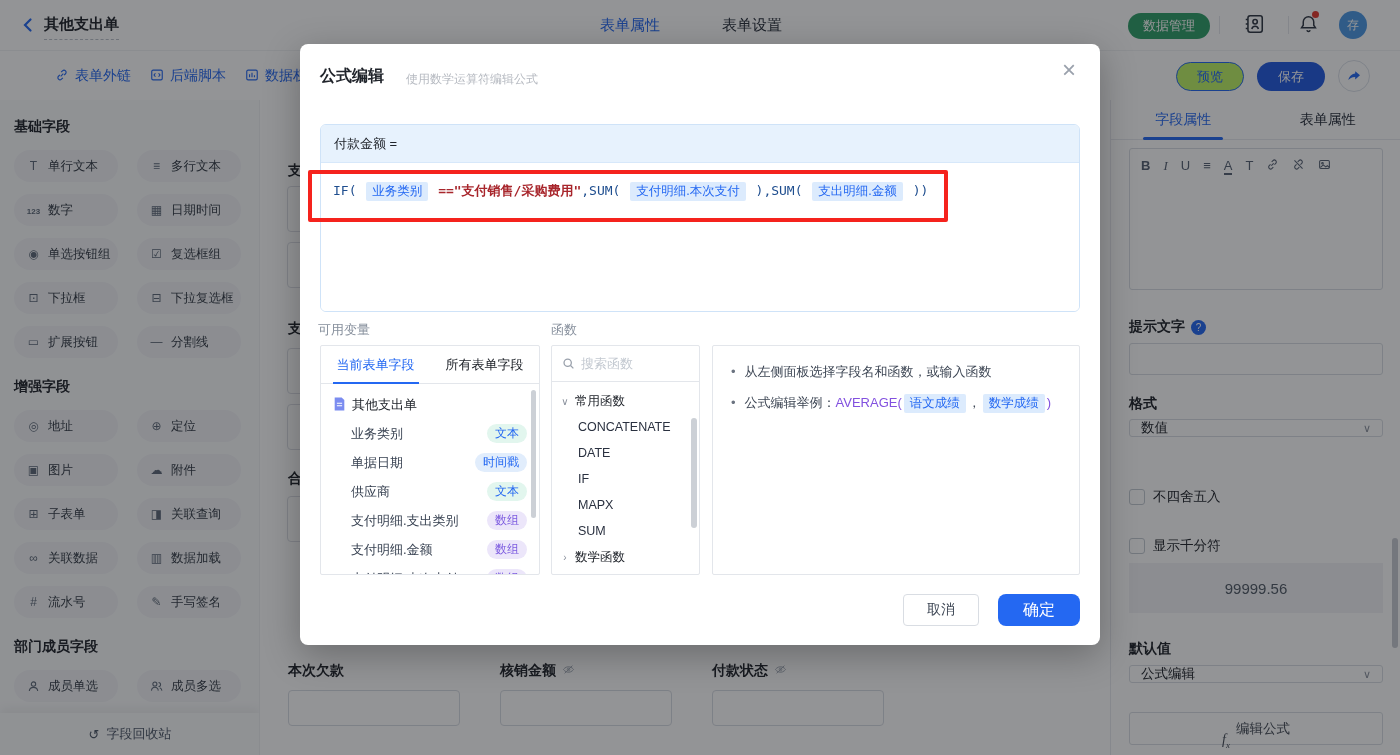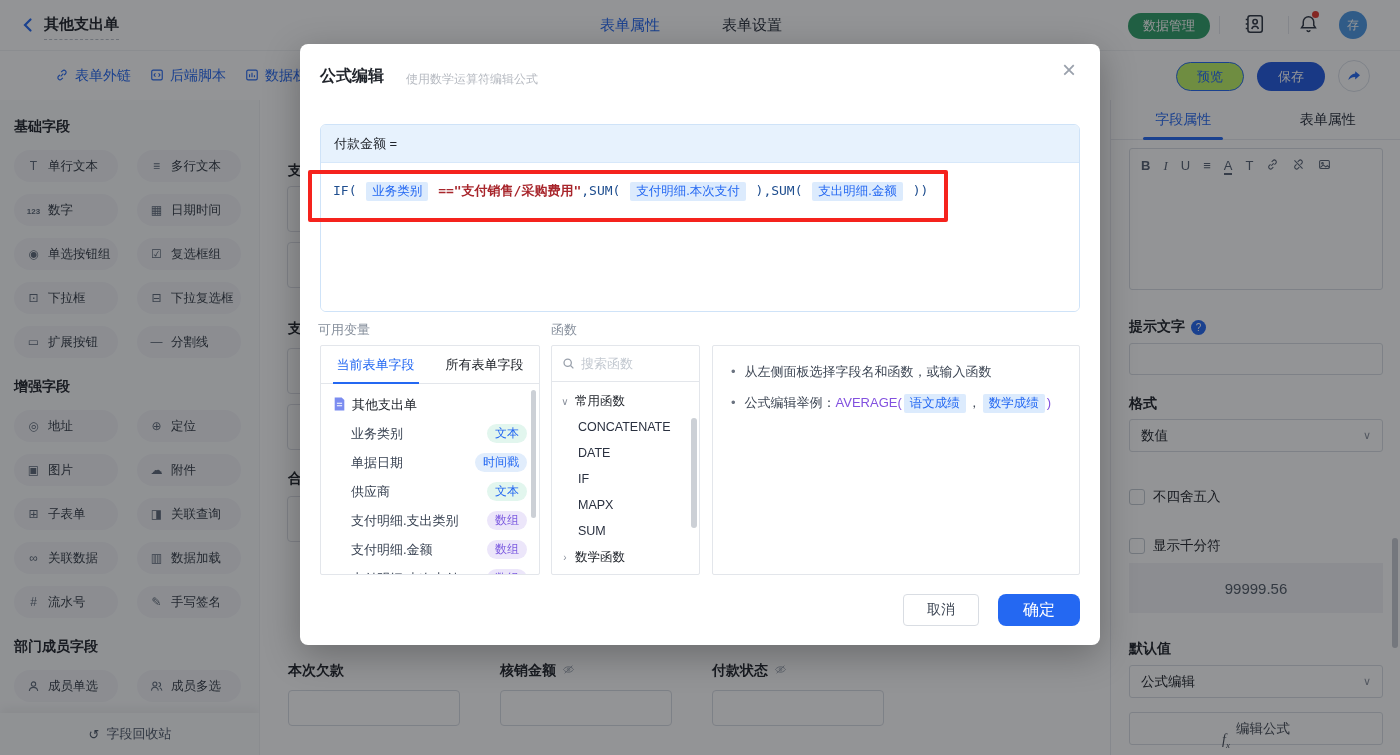--- a/index.html
+++ b/index.html
@@ -48,21 +48,21 @@
   #rp-tabs { display:flex; height:40px; border-bottom:1px solid #e8eaee; }
   .rp-tab { flex:1; display:flex; align-items:center; justify-content:center; font-size:14px; color:#272e3a; position:relative; cursor:pointer; }
   .rp-tab.active { color:#2468f2; font-weight:500; }
   .rp-tab.active::after { content:''; position:absolute; left:50%; transform:translateX(-50%); bottom:-1px; width:80px; height:3px; background:#2468f2; border-radius:2px; }
   #rich-box { position:absolute; left:18px; top:48px; width:254px; height:142px; border:1px solid #d9dde3; border-radius:3px; background:#fff; }
   #rich-toolbar { display:flex; align-items:center; gap:13px; padding:9px 11px; color:#566173; font-size:13px; }
   .rt-icon { cursor:pointer; line-height:1; }
   .rp-label { position:absolute; left:18px; font-size:14px; font-weight:bold; color:#20242b; display:flex; align-items:center; gap:6px; }
   .q-circle { width:15px; height:15px; border-radius:50%; background:#2468f2; color:#fff; font-size:10px; font-weight:normal; display:inline-flex; align-items:center; justify-content:center; }
   .rp-input { position:absolute; left:18px; width:254px; height:32px; border:1px solid #d9dde3; border-radius:3px; background:#fff; }
-  .rp-select { position:absolute; left:18px; width:254px; height:33px; border:1px solid #d9dde3; border-radius:3px; background:#fff; display:flex; align-items:center; justify-content:space-between; padding:0 11px; font-size:13.5px; color:#20242b; cursor:pointer; }
+  .rp-select { position:absolute; left:18px; width:254px; height:18px; border:1px solid #d9dde3; border-radius:3px; background:#fff; display:flex; align-items:center; justify-content:space-between; padding:0 11px; font-size:13.5px; color:#20242b; cursor:pointer; }
   .chev { color:#8a919d; font-size:11px; }
   .cb-row { position:absolute; left:18px; display:flex; align-items:center; gap:8px; font-size:13.5px; color:#20242b; }
   .cb { width:16px; height:16px; border-radius:3px; border:1px solid #c4cad2; background:#fff; position:relative; cursor:pointer; flex:none; }
   .cb.checked { background:#2468f2; border-color:#2468f2; }
   .cb.checked::after { content:''; position:absolute; left:3.5px; top:4px; width:7px; height:4px; border-left:2px solid #fff; border-bottom:2px solid #fff; transform:rotate(-45deg); }
   #stepper { display:flex; margin-left:4px; }
   #stepper .val { width:34px; height:30px; border:1px solid #d9dde3; border-radius:3px 0 0 3px; display:flex; align-items:center; justify-content:center; font-size:13px; color:#20242b; }
   #stepper .arrows { width:24px; height:30px; border:1px solid #d9dde3; border-left:none; border-radius:0 3px 3px 0; display:flex; flex-direction:column; }
   #stepper .arrows span { flex:1; display:flex; align-items:center; justify-content:center; font-size:7px; color:#9aa1ac; cursor:pointer; }
   #stepper .arrows span:first-child { border-bottom:1px solid #e6e9ed; }

